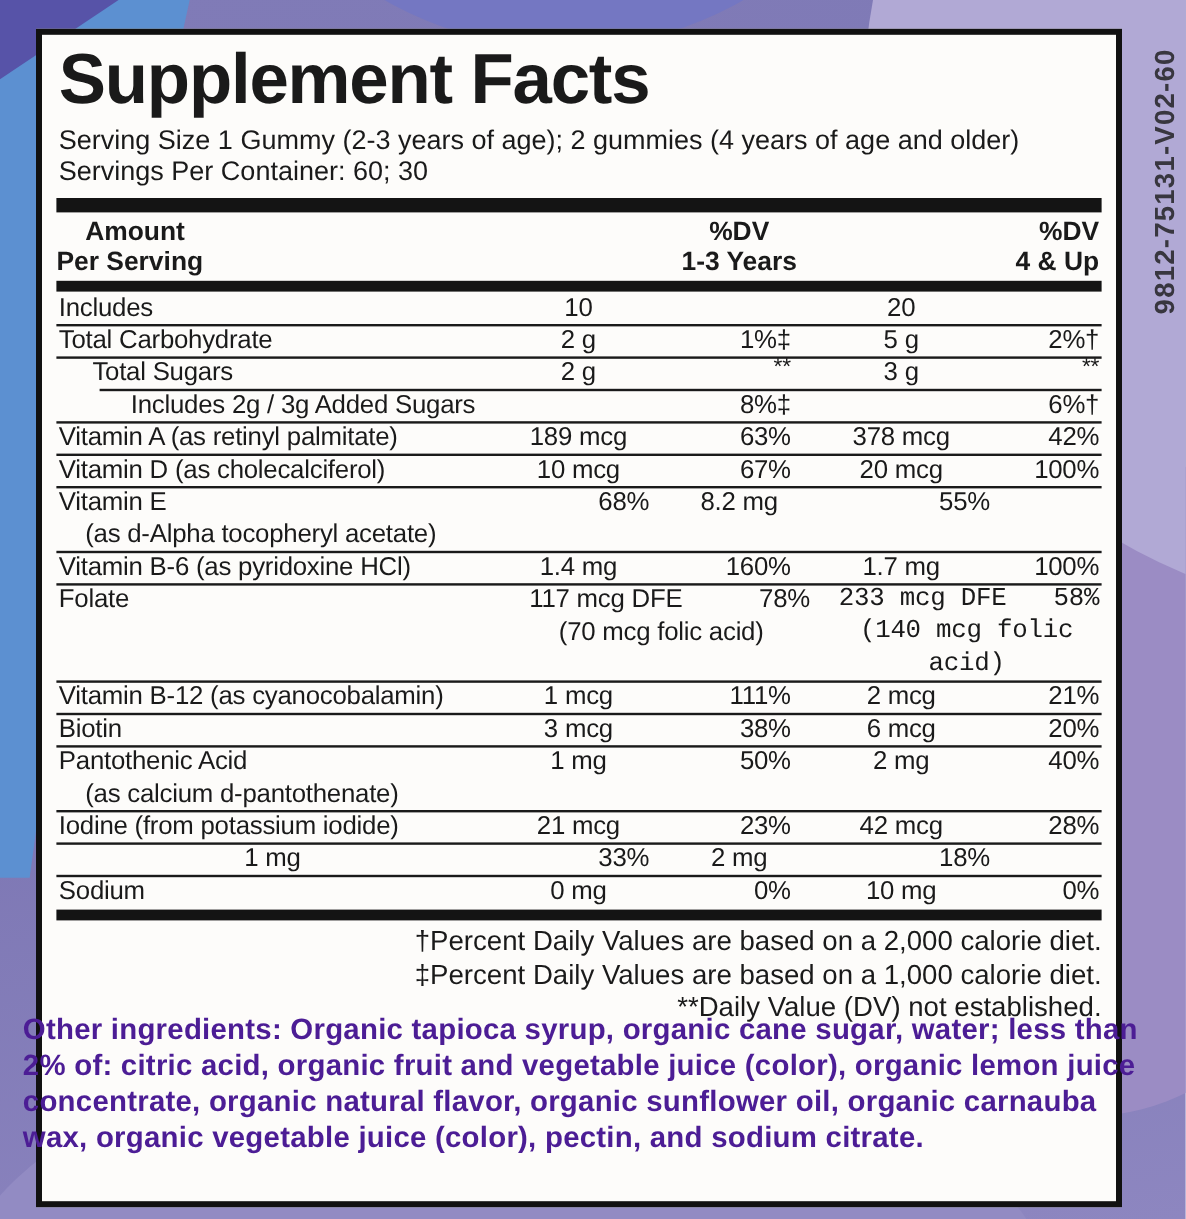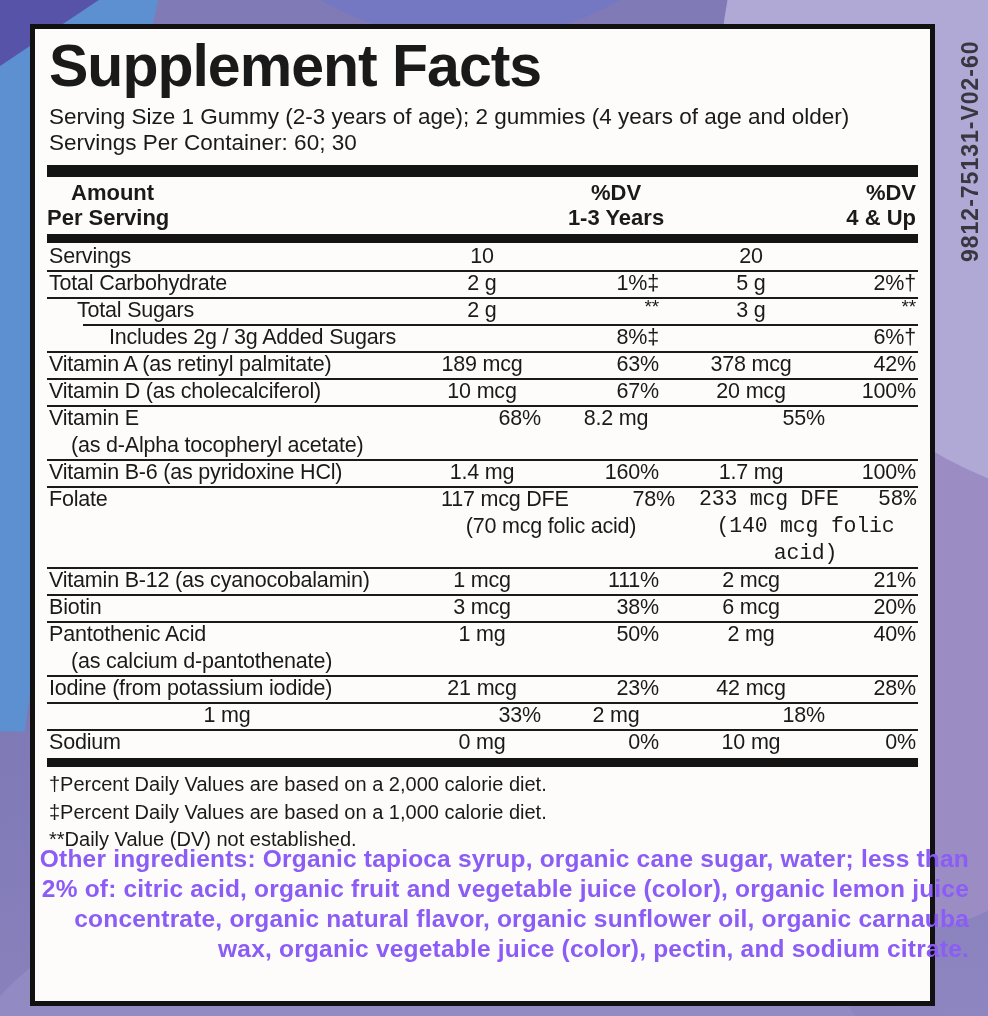--- a/index.html
+++ b/index.html
@@ -51,25 +51,25 @@
   .lbl2{padding-left:22px;}
   .c-amt1,.c-amt2{text-align:center;}
   .c-dv1{text-align:right;padding-right:16px;}
   .c-dv2{text-align:right;padding-right:2px;}
   .sup{position:relative;top:-4px;font-size:19px;}
   .fol-grp1{grid-column:2/4;}
   .fol-grp2{grid-column:4/6;padding-right:2px;font-family:Liberation Mono, monospace;}
   .fol-l1{display:flex;justify-content:space-between;padding-left:34px;}
   .fol-grp2 .fol-l1{padding-left:24px;}
   .fol-l2{text-align:center;padding-left:20px;}
-  .footnotes{font-size:20px;line-height:27.5px;padding:4px 0 0 2px;}
+  .footnotes{font-size:23px;line-height:27.5px;padding:4px 0 0 2px;text-align:right;}
   
   .other-ing{
     position:absolute;left:50%;transform:translateX(-50%);top:844px;width:950px;
-    text-align:right;color:#8b5cf6;font-size:24.5px;line-height:30px;font-weight:600;
+    text-align:left;color:#4c1d95;font-size:24.5px;line-height:30px;font-weight:600;
     letter-spacing:0.2px;
   }
   .other-ing b{font-weight:800;}
 </style>
 </head>
 <body>
 
 <div class="shape shape-right-mid"></div>
 <div class="shape shape-bottom-glow"></div>
 <div class="shape shape-blue-band"></div>
@@ -99,21 +99,21 @@
       <div>%DV</div>
       <div>4 &amp; Up</div>
     </div>
   </div>
 
   <div class="bar bar-thin"></div>
 
   <div class="rows">
 
     <div class="grid row">
-      <span class="c-lbl">Servings</span>
+      <span class="c-lbl">Includes</span>
       <span class="c-amt1">10</span>
       <span class="c-dv1"></span>
       <span class="c-amt2">20</span>
       <span class="c-dv2"></span>
     </div>
 
     <div class="grid row">
       <span class="c-lbl">Total Carbohydrate</span>
       <span class="c-amt1">2 g</span>
       <span class="c-dv1">1%‡</span>

